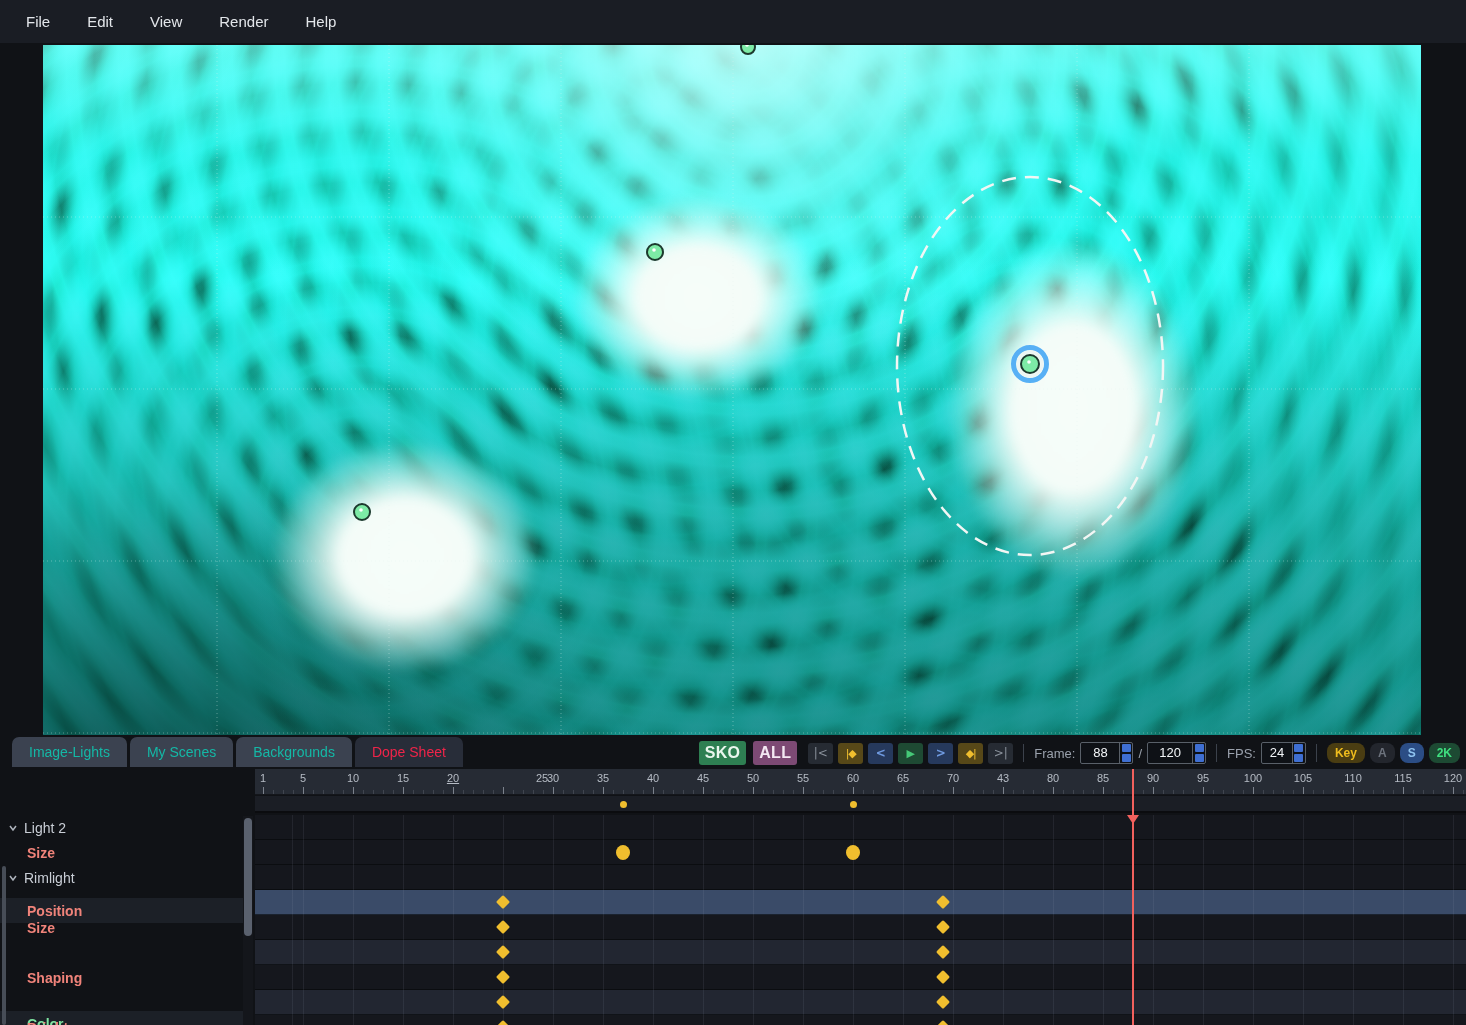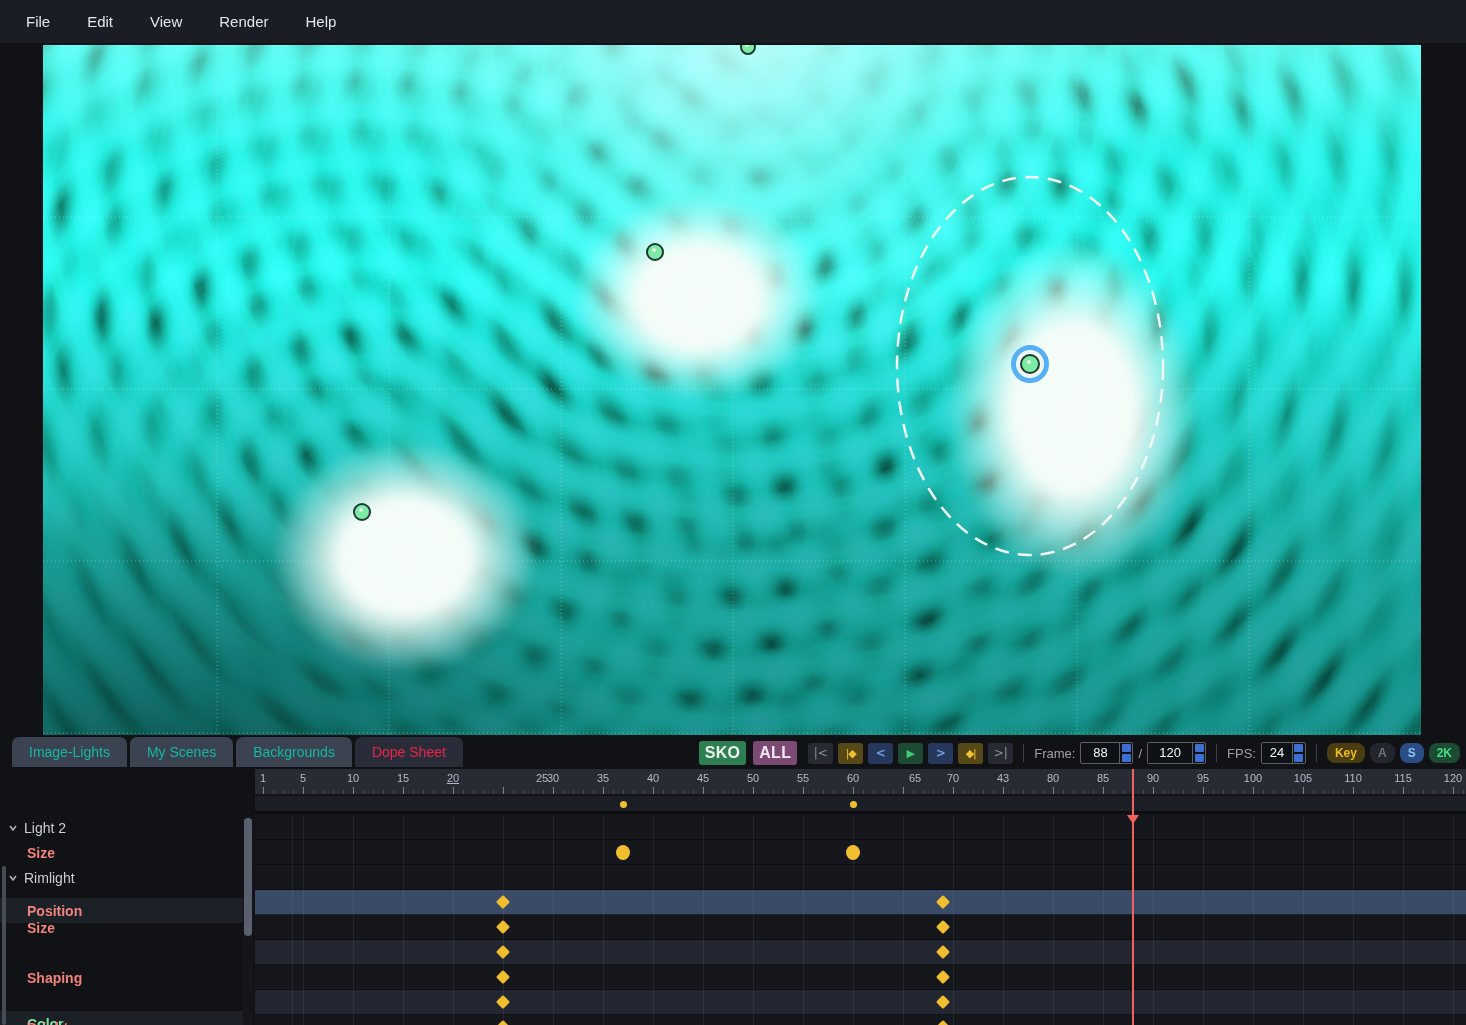--- a/index.html
+++ b/index.html
@@ -217,21 +217,21 @@
       <span class="rlab" style="left: 398px;">40</span>
       <span class="rtick" style="left: 398px;"></span>
       <span class="rlab" style="left: 448px;">45</span>
       <span class="rtick" style="left: 448px;"></span>
       <span class="rlab" style="left: 498px;">50</span>
       <span class="rtick" style="left: 498px;"></span>
       <span class="rlab" style="left: 548px;">55</span>
       <span class="rtick" style="left: 548px;"></span>
       <span class="rlab" style="left: 598px;">60</span>
       <span class="rtick" style="left: 598px;"></span>
-      <span class="rlab" style="left: 648px; margin-left: 12px;">65</span>
+      <span class="rlab" style="left: 648px;">65</span>
       <span class="rtick" style="left: 648px;"></span>
       <span class="rlab" style="left: 698px;">70</span>
       <span class="rtick" style="left: 698px;"></span>
       <span class="rlab" style="left: 748px;">43</span>
       <span class="rtick" style="left: 748px;"></span>
       <span class="rlab" style="left: 798px;">80</span>
       <span class="rtick" style="left: 798px;"></span>
       <span class="rlab" style="left: 848px;">85</span>
       <span class="rtick" style="left: 848px;"></span>
       <span class="rlab" style="left: 898px;">90</span>

